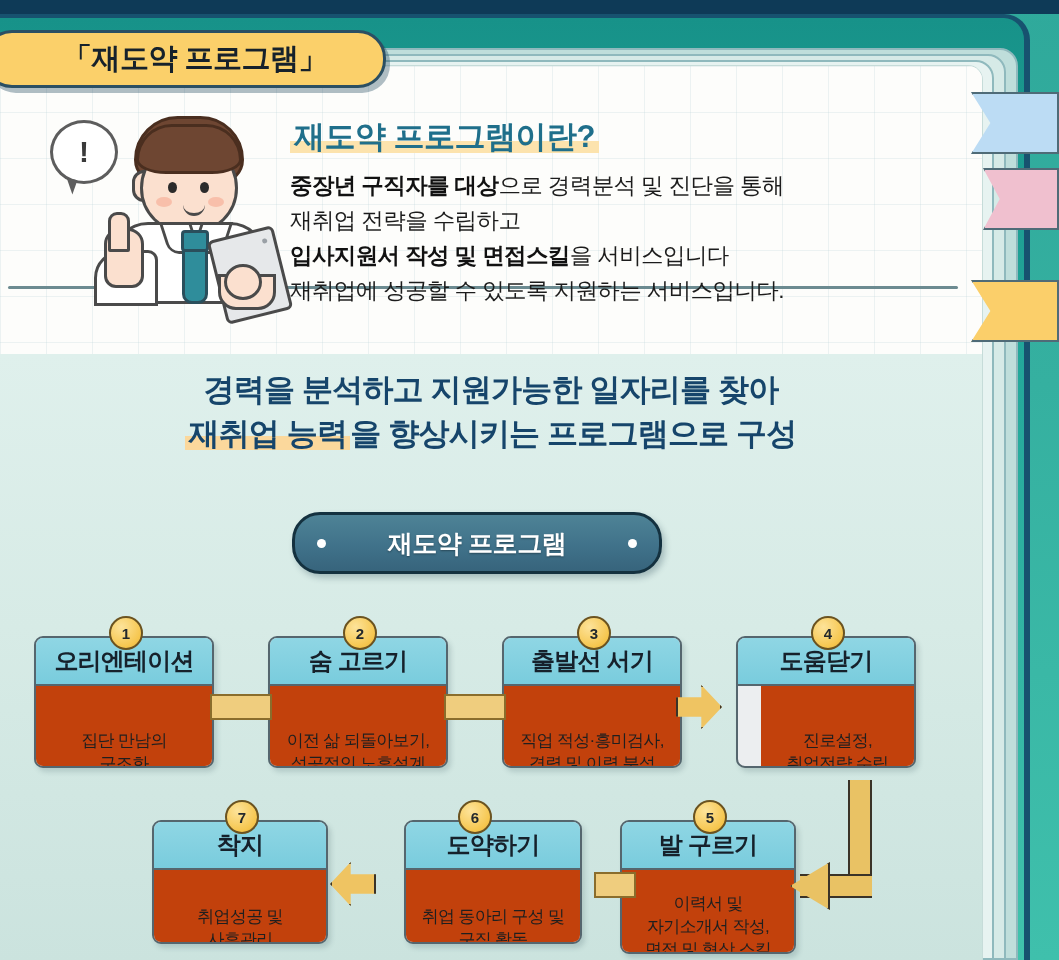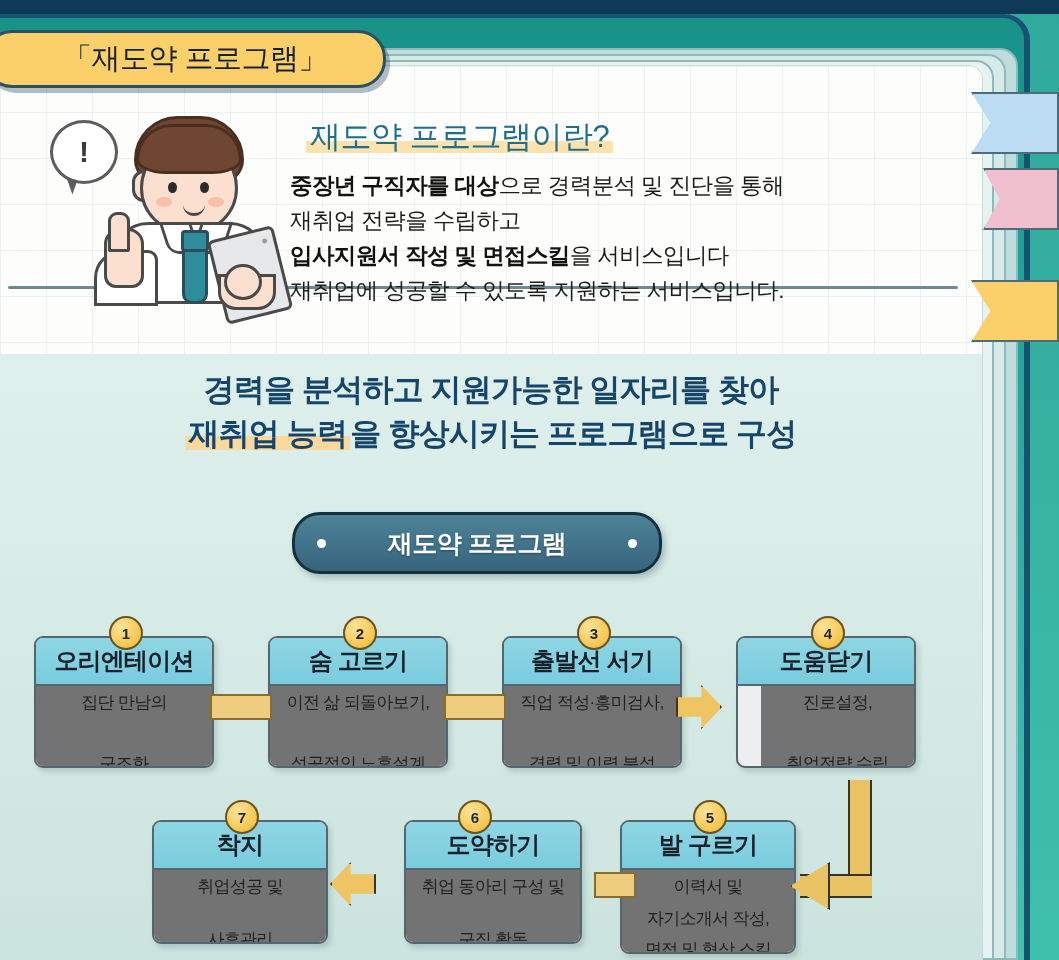--- a/index.html
+++ b/index.html
@@ -100,21 +100,21 @@
     border: 3px solid #2b4f63;
     border-radius: 28px;
     box-shadow: 4px 5px 0 rgba(28,70,92,0.35);
     display: flex;
     align-items: center;
     justify-content: center;
     z-index: 40;
   }
   .title-tab span {
     font-size: 29px;
-    font-weight: normal;
+    font-weight: bold;
     color: #16212b;
     letter-spacing: -0.5px;
     padding-left: 20px;
   }
 
   
   .bookmark {
     position: absolute;
     right: 0;
     width: 88px; height: 62px;
@@ -236,26 +236,25 @@
   }
   .arm-hold {
     position: absolute; left: 190px; top: 170px;
     width: 52px; height: 30px;
     background: #fbe0cf; border: 3px solid #4a4a4a; border-radius: 0 0 18px 18px;
   }
 
   
   .intro { position: absolute; left: 290px; top: 120px; width: 600px; }
   .intro-head {
-    font-size: 31px; font-weight: normal; color: #1f6f8b;
+    font-size: 31px; font-weight: bold; color: #1f6f8b;
     letter-spacing: -0.5px; line-height: 1.1;
     display: inline-block;
     background: linear-gradient(transparent 62%, #fce3ad 62%, #fce3ad 96%, transparent 96%);
     padding: 0 4px;
-    margin-left: 16px;
   }
   .intro-body { margin-top: 14px; }
   .intro-line {
     font-size: 22.5px; color: #1c1c1c; line-height: 1.56;
     letter-spacing: -0.6px; white-space: nowrap;
   }
   .intro-line b { font-weight: bold; color: #111111; }
 
   
   .subtitle { position: absolute; left: 0; top: 368px; width: 982px; text-align: center; }
@@ -303,22 +302,22 @@
   .card-head {
     background: linear-gradient(180deg, #8fd6e4 0%, #79ccdd 100%);
     border-bottom: 2px solid #55666e;
     height: 46px;
     display: flex; align-items: center; justify-content: center;
   }
   .card-head span {
     font-size: 24px; font-weight: bold; color: #16212b; letter-spacing: -0.8px;
   }
   .card-body {
-    background: #737373;
-    display: flex; flex-direction: column; align-items: center; justify-content: space-between;
+    background: #c2410c;
+    display: flex; flex-direction: column; align-items: center; justify-content: flex-end;
     padding: 6px 4px;
   }
   .card-body div {
     font-size: 17px; color: #1f1f1f; line-height: 1.35; letter-spacing: -0.7px;
     text-align: center; white-space: nowrap;
   }
   .badge {
     position: absolute;
     width: 30px; height: 30px;
     background: radial-gradient(circle at 35% 30%, #fde39a 0%, #f6c64e 70%, #e0ad38 100%);

